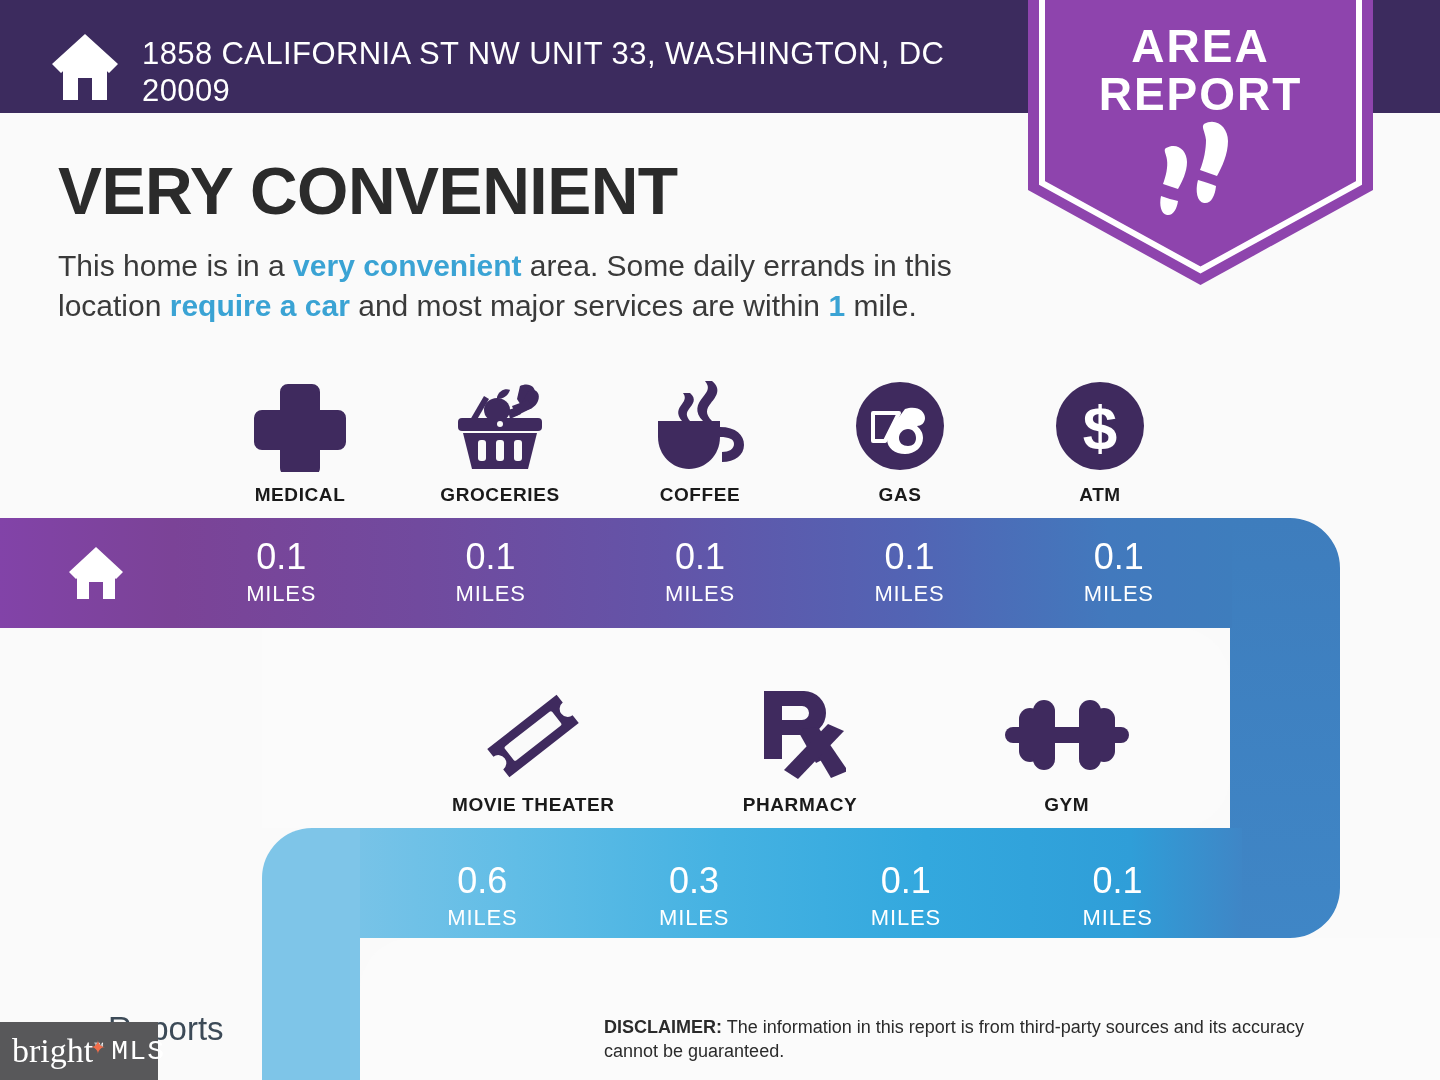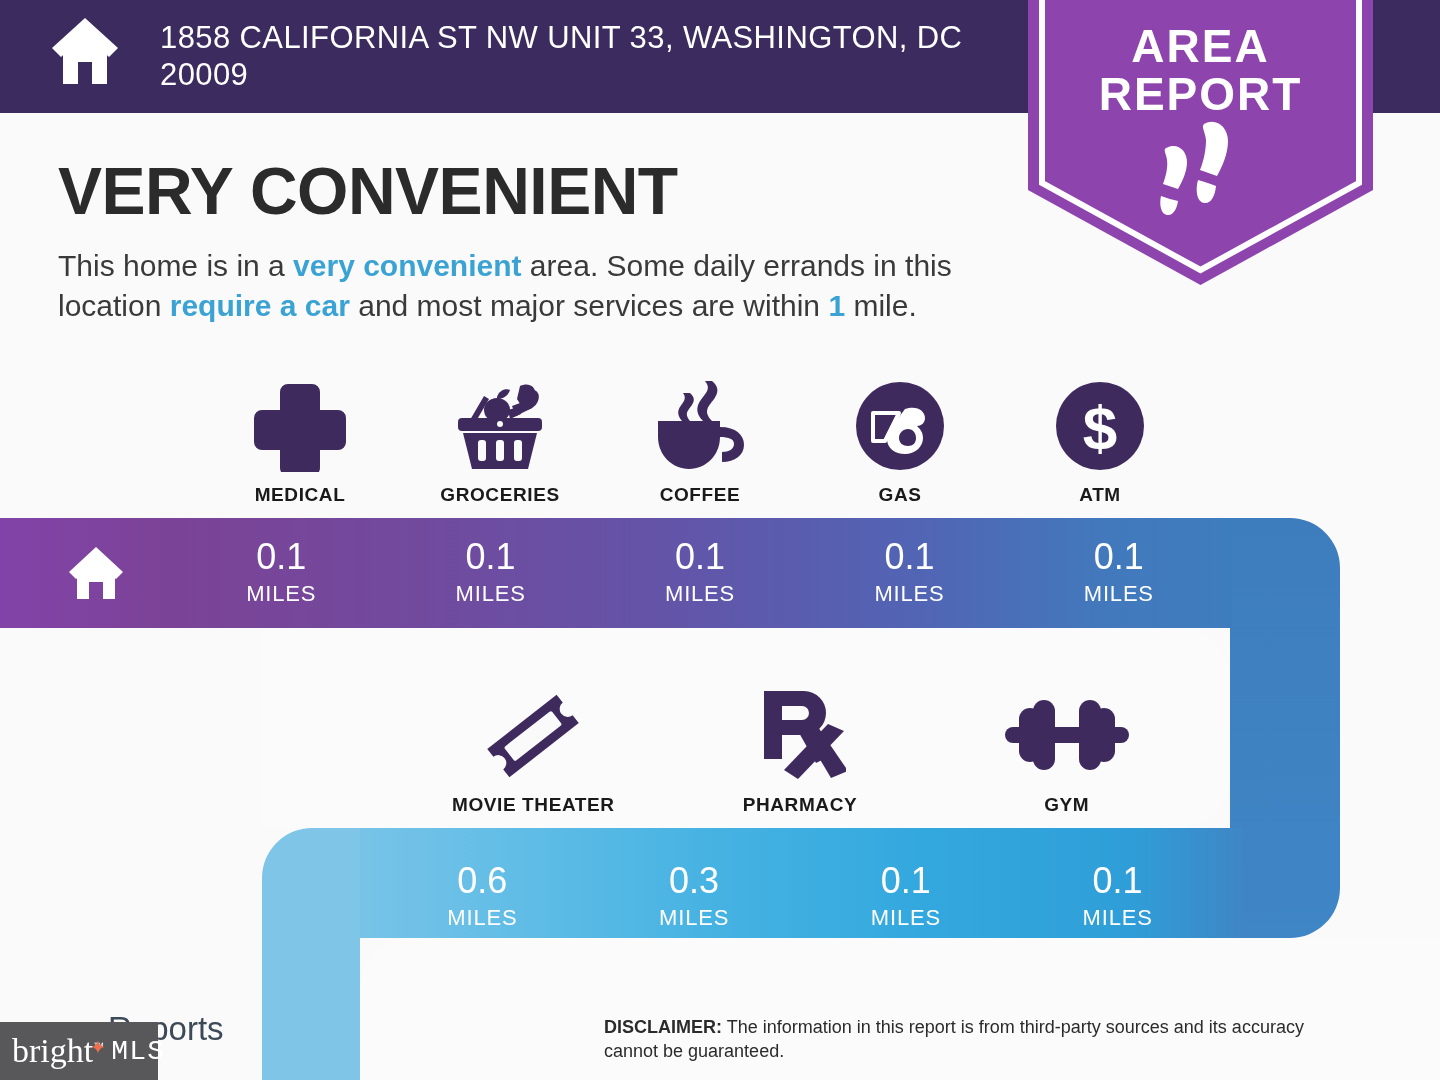--- a/index.html
+++ b/index.html
@@ -19,24 +19,24 @@
   .header-bar {
     position: absolute;
     left: 0; top: 0;
     width: 1440px;
     height: 113px;
     background: #3c2b5e;
     box-sizing: border-box;
   }
   .header-inner {
     position: absolute;
-    left: 50px; top: 4px;
+    left: 50px; top: 20px;
     display: flex;
     align-items: flex-start;
-    gap: 40px;
+    gap: 22px;
   }
   .header-home-icon {
     width: 70px;
     height: 72px;
     flex: 0 0 auto;
     margin-top: 10px;
   }
   .header-address {
     color: #ffffff;
     font-size: 31px;

